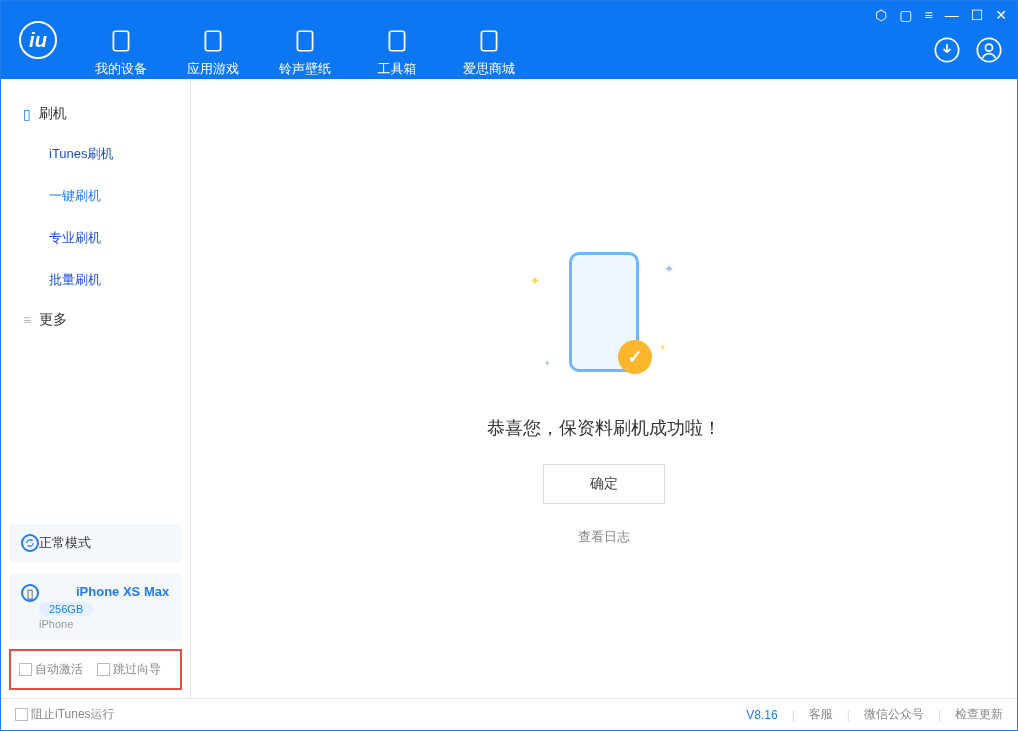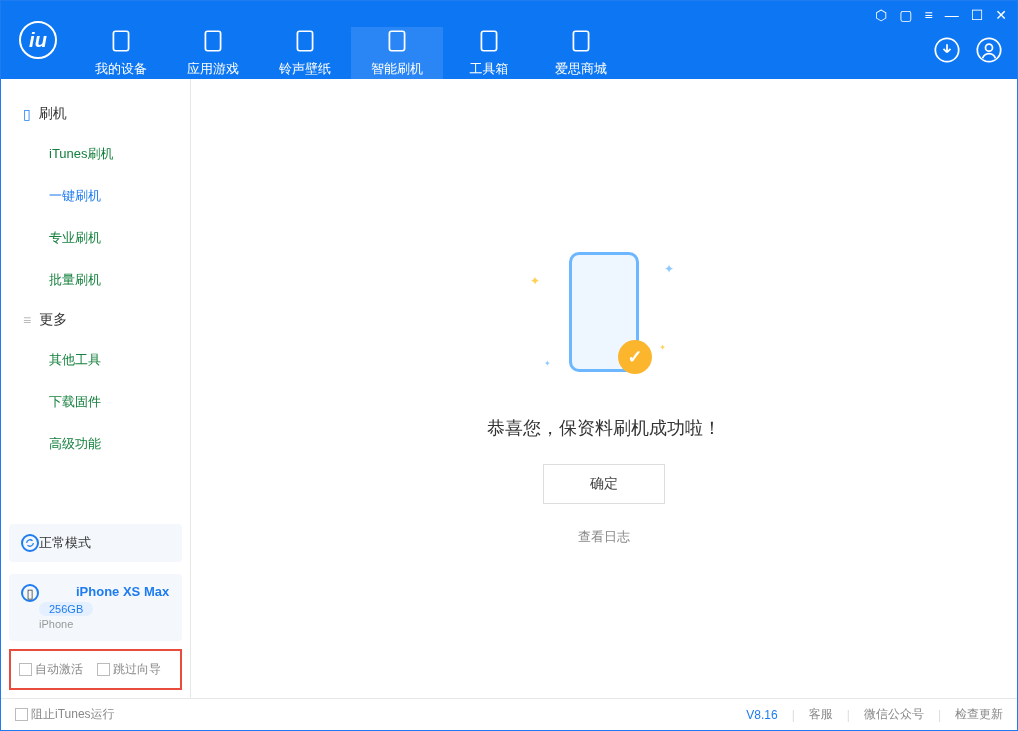--- a/index.html
+++ b/index.html
@@ -16,21 +16,21 @@
   .tab.active { background: rgba(255,255,255,0.12); }
   .tab-icon { width: 26px; height: 26px; display: flex; align-items: center; justify-content: center; }
   .win-controls { position: absolute; right: 10px; top: 6px; display: flex; gap: 12px; align-items: center; }
   .win-controls span, .header-icons span { cursor: pointer; font-size: 14px; }
   .header-icons { position: absolute; right: 14px; bottom: 12px; display: flex; gap: 14px; align-items: center; }
   .header-icons svg { width: 28px; height: 28px; }
   .body { flex: 1; display: flex; min-height: 0; }
   .sidebar { width: 190px; border-right: 1px solid #e8e8e8; display: flex; flex-direction: column; }
   .side-scroll { flex: 1; overflow: auto; padding-top: 16px; }
   .side-section { padding: 10px 22px; font-size: 14px; color: #333; display: flex; align-items: center; gap: 8px; }
-  .side-item { padding: 12px 22px 12px 48px; font-size: 13px; color: #15803d; cursor: pointer; }
+  .side-item { padding: 12px 22px 12px 48px; font-size: 13px; color: #1d4ed8; cursor: pointer; }
   .side-item.active { color: #1e7cf0; }
   .card { margin: 12px 8px 0; background: #f4f8fc; border-radius: 4px; padding: 10px 12px; font-size: 13px; display: flex; align-items: center; color: #333; }
   .card .dot { width: 18px; height: 18px; border: 2px solid #1e7cf0; border-radius: 50%; display: flex; align-items: center; justify-content: center; }
   .device-card small { color: #999; font-size: 11px; }
   .badge { background: #e4f0ff; color: #1e7cf0; border-radius: 10px; padding: 1px 10px; font-size: 11px; display: inline-block; margin-top: 3px; }
   .side-footer { border: 2px solid #e94b3c; margin: 8px; padding: 10px 8px; display: flex; gap: 14px; align-items: flex-start; font-size: 12px; color: #888; }
   .chk { width: 13px; height: 13px; border: 1px solid #bbb; display: inline-block; vertical-align: middle; margin-right: 3px; }
   .main { flex: 1; display: flex; flex-direction: column; align-items: center; justify-content: center; gap: 24px; }
   .phone-wrap { position: relative; width: 160px; height: 160px; display: flex; align-items: center; justify-content: center; }
   .phone { width: 70px; height: 120px; border: 3px solid #6cb7ff; border-radius: 10px; background: #eef6ff; position: relative; }
@@ -69,28 +69,20 @@
           </div>
           <span>应用游戏</span>
         </div>
         <div class="tab">
           <div class="tab-icon">
             <svg width="26" height="26" viewBox="0 0 24 24" fill="none" stroke="#fff" stroke-width="1.6">
               <rect x="5" y="3" width="14" height="18" rx="2"></rect>
             </svg>
           </div>
           <span>铃声壁纸</span>
-        </div>
-        <div class="tab active">
-          <div class="tab-icon">
-            <svg width="26" height="26" viewBox="0 0 24 24" fill="none" stroke="#fff" stroke-width="1.6">
-              <rect x="5" y="3" width="14" height="18" rx="2"></rect>
-            </svg>
-          </div>
-          <span>智能刷机</span>
         </div>
         <div class="tab">
           <div class="tab-icon">
             <svg width="26" height="26" viewBox="0 0 24 24" fill="none" stroke="#fff" stroke-width="1.6">
               <rect x="5" y="3" width="14" height="18" rx="2"></rect>
             </svg>
           </div>
           <span>工具箱</span>
         </div>
         <div class="tab">
@@ -133,25 +125,20 @@
         <div id="sideA">
             <div class="side-item">iTunes刷机</div>
             <div class="side-item active">一键刷机</div>
             <div class="side-item">专业刷机</div>
             <div class="side-item">批量刷机</div>
           </div>
         <div class="side-section">
           <span style="color:#bbb">≡</span>
           <span>更多</span>
         </div>
-        <div id="sideB">
-            <div class="side-item">其他工具</div>
-            <div class="side-item">下载固件</div>
-            <div class="side-item">高级功能</div>
-          </div>
       </div>
       <div class="card">
         <span class="dot">
             <svg width="10" height="10" viewBox="0 0 24 24" fill="none" stroke="#1e7cf0" stroke-width="3">
               <path d="M4 12a8 8 0 0 1 14-5M20 12a8 8 0 0 1-14 5"></path>
             </svg>
           </span>
         <span>正常模式</span>
       </div>
       <div class="card device-card" style="flex-direction:row;align-items:flex-start">

